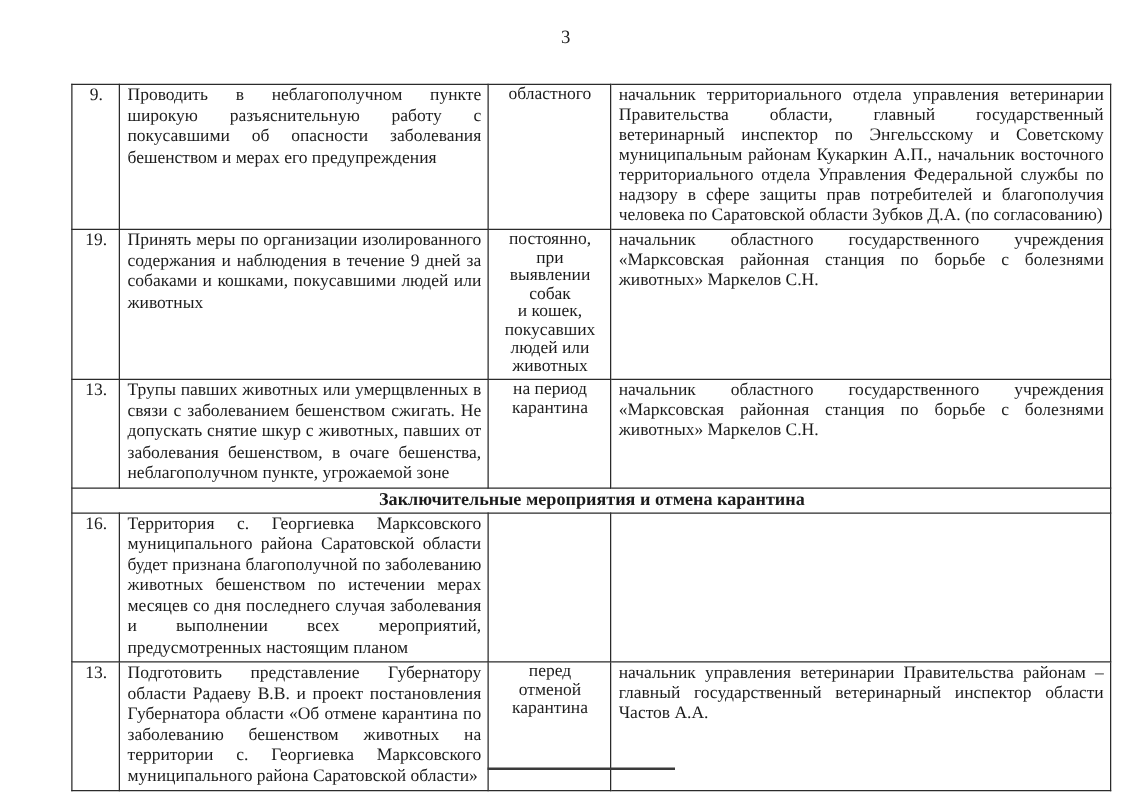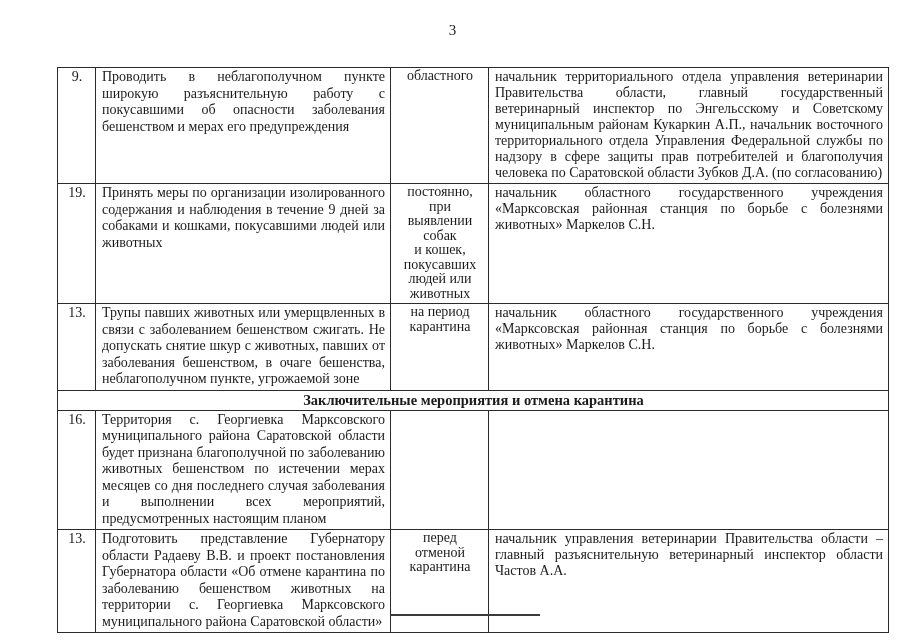--- a/index.html
+++ b/index.html
@@ -124,18 +124,18 @@
       <td class="cell-num">16.</td>
       <td class="cell-action">Территория с. Георгиевка Марксовского муниципального района Саратовской области будет признана благополучной по заболеванию животных бешенством по истечении мерах месяцев со дня последнего случая заболевания и выполнении всех мероприятий, предусмотренных настоящим планом</td>
       <td class="cell-timing"></td>
       <td class="cell-resp"></td>
     </tr>
     <tr style="height:91px">
       <td class="cell-num">13.</td>
       <td class="cell-action">Подготовить представление Губернатору области Радаеву В.В. и проект постановления Губернатора области «Об отмене карантина по заболеванию бешенством животных на территории с. Георгиевка Марксовского муниципального района Саратовской области»</td>
       <td class="cell-timing">перед отменой
 карантина</td>
-      <td class="cell-resp">начальник управления ветеринарии Правительства области – главный разъяснительную ветеринарный инспектор области Частов А.А.</td>
+      <td class="cell-resp">начальник управления ветеринарии Правительства районам – главный государственный ветеринарный инспектор области Частов А.А.</td>
     </tr>
   </tbody>
 </table>
 
 <div class="bottom-line"></div>
 
 </body></html>

